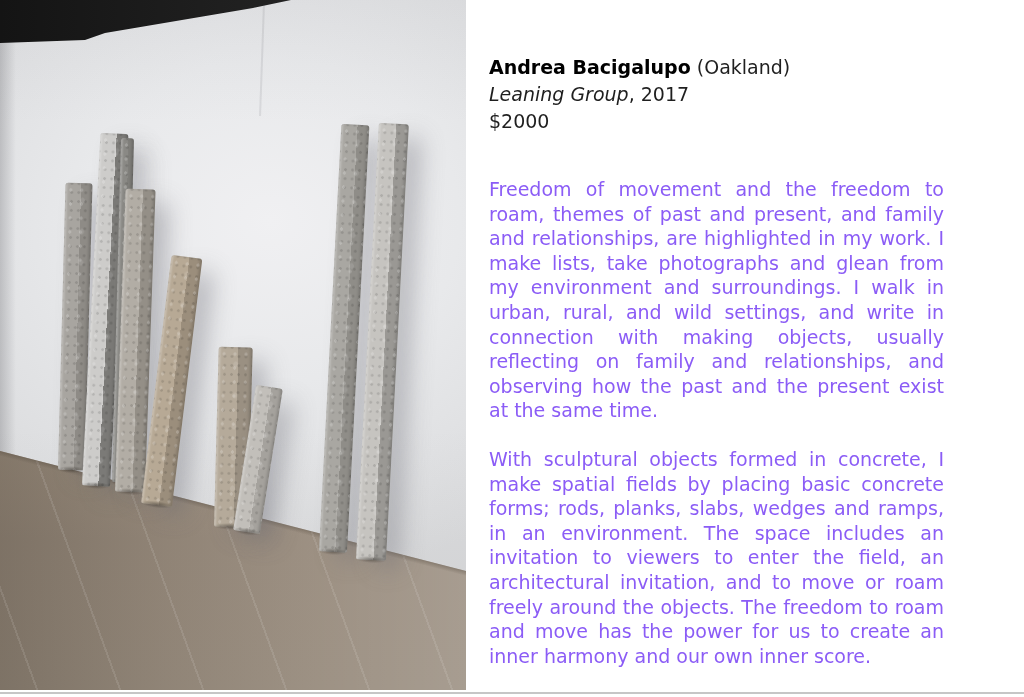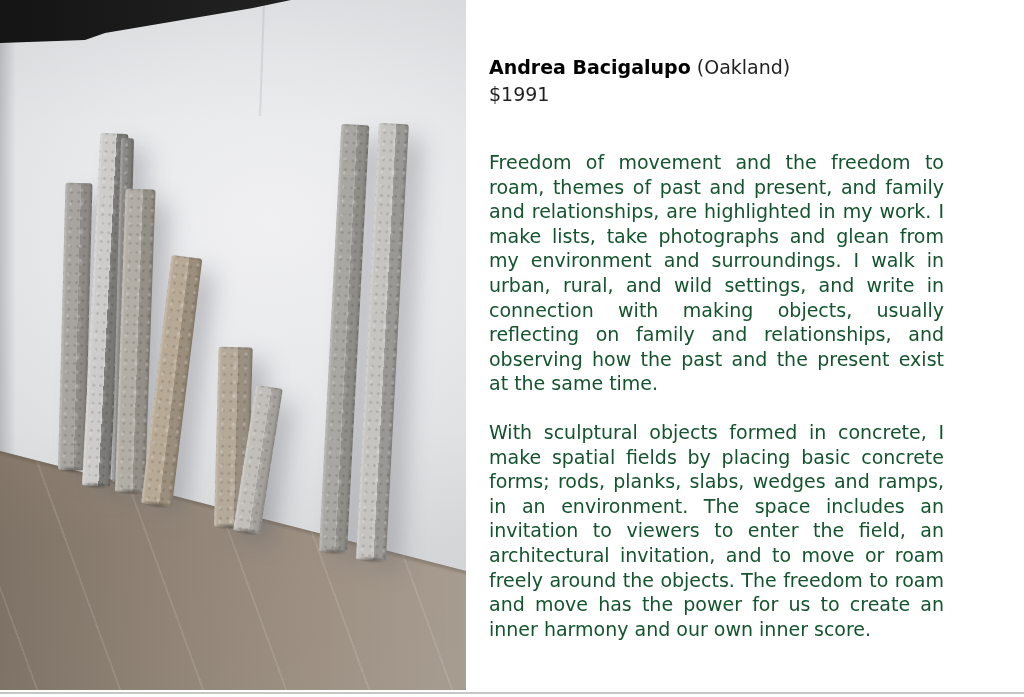--- a/index.html
+++ b/index.html
@@ -38,21 +38,21 @@
        background-position:0 0, 3px 5px, 6px 2px;}
   .rod::after{content:"";position:absolute;left:-15%;bottom:-4px;width:130%;height:9px;
        background:radial-gradient(closest-side, rgba(45,40,34,0.45), rgba(45,40,34,0) 78%);}
 
   
   .info{position:absolute;left:466px;top:0;width:499px;height:690px;background:#ffffff;
         box-sizing:border-box;padding:54px 21px 0 23px;color:#1f1f1f;}
   .head{margin:0 0 42px 0;font-size:19px;line-height:27px;}
   .head .b{font-weight:bold;color:#000;}
   .head .it{font-style:italic;}
-  .para{margin:0 0 24px 0;font-size:19px;line-height:24.6px;text-align:justify;color:#14532d;}
+  .para{margin:0 0 24px 0;font-size:19px;line-height:24.6px;text-align:justify;color:#8b5cf6;}
 
   
   .bottom-strip{position:absolute;left:0;top:690px;width:1024px;height:7px;background:#ffffff;}
   .divider{margin-top:2px;height:2px;background:#c6c6c6;}
 </style>
 <title>Leaning Group</title></head>
 <body>
 
 <div class="page">
 
@@ -72,21 +72,22 @@
         <div class="rod" style="left: 214px; width: 34px; height: 180px; bottom: 163px; transform: rotate(1.5deg); background: linear-gradient(90deg, rgb(181, 170, 154) 0%, rgb(181, 170, 154) 58%, rgb(154, 144, 130) 58%, rgb(154, 144, 130) 100%);"></div>
         <div class="rod" style="left: 233px; width: 27px; height: 147px; bottom: 158px; transform: rotate(9deg); background: linear-gradient(90deg, rgb(194, 191, 186) 0%, rgb(194, 191, 186) 58%, rgb(165, 162, 157) 58%, rgb(165, 162, 157) 100%);"></div>
         <div class="rod" style="left: 319px; width: 28px; height: 428px; bottom: 138px; transform: rotate(3deg); background: linear-gradient(90deg, rgb(169, 167, 162) 0%, rgb(169, 167, 162) 58%, rgb(143, 141, 136) 58%, rgb(143, 141, 136) 100%);"></div>
         <div class="rod" style="left: 356px; width: 30px; height: 437px; bottom: 130px; transform: rotate(3deg); background: linear-gradient(90deg, rgb(198, 196, 192) 0%, rgb(198, 196, 192) 58%, rgb(154, 152, 148) 58%, rgb(154, 152, 148) 100%);"></div>
       </div>
   </figure>
 
   <section class="info">
     <div class="head">
       <div><span class="b">Andrea Bacigalupo</span><span> (Oakland)</span></div>
-      <div>$1991</div>
+      <div><span class="it">Leaning Group</span><span>, 2017</span></div>
+      <div>$2000</div>
     </div>
     <p class="para">Freedom of movement and the freedom to roam, themes of past and present, and family and relationships, are highlighted in my work. I make lists, take photographs and glean from my environment and surroundings. I walk in urban, rural, and wild settings, and write in connection with making objects, usually reflecting on family and relationships, and observing how the past and the present exist at the same time.</p>
     <p class="para">With sculptural objects formed in concrete, I make spatial fields by placing basic concrete forms; rods, planks, slabs, wedges and ramps, in an environment. The space includes an invitation to viewers to enter the field, an architectural invitation, and to move or roam freely around the objects. The freedom to roam and move has the power for us to create an inner harmony and our own inner score.</p>
   </section>
 
   <div class="bottom-strip">
     <div class="divider"></div>
   </div>
 
 </div>

